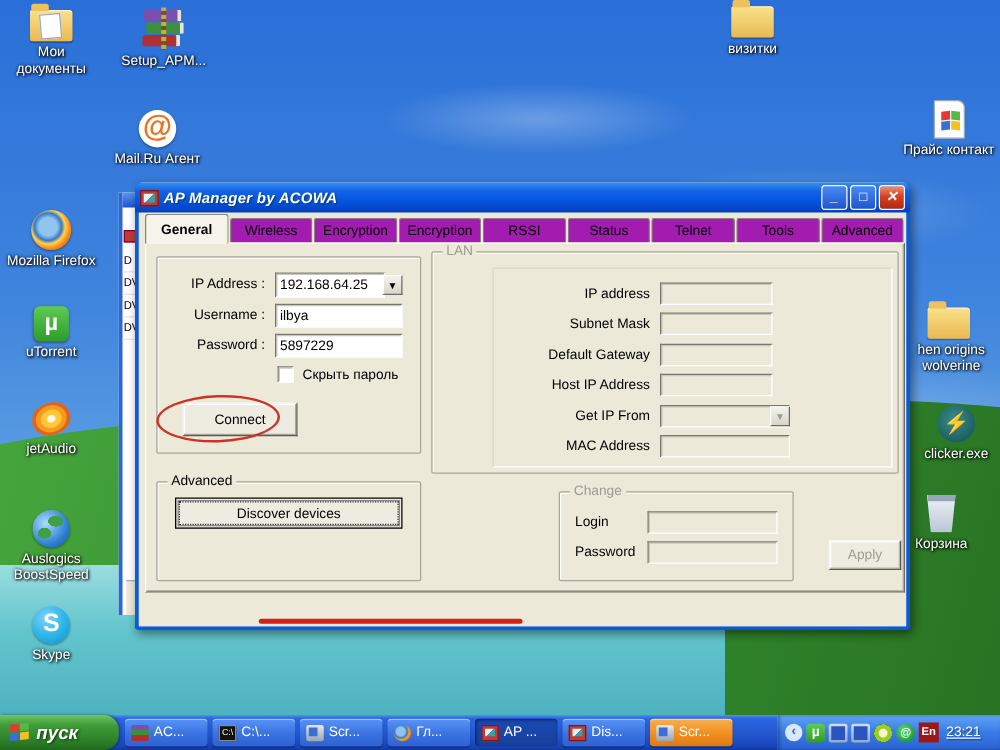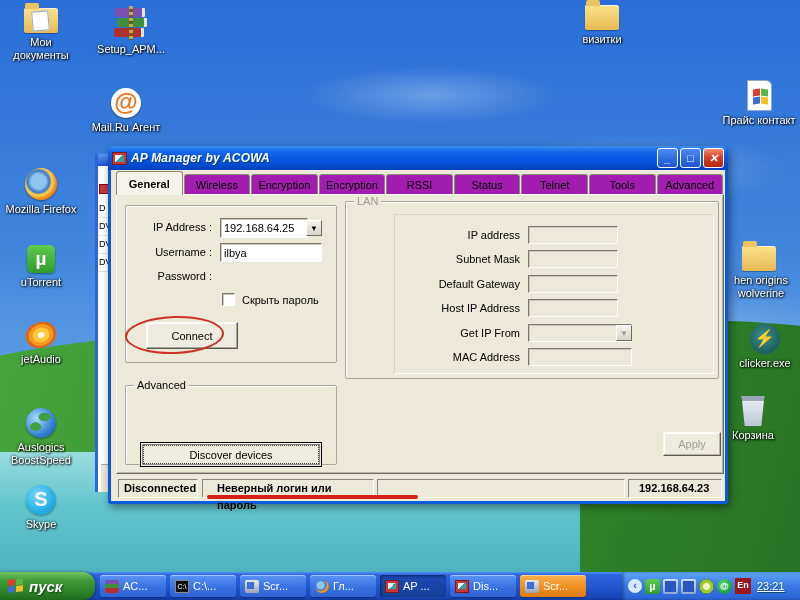--- a/index.html
+++ b/index.html
@@ -254,30 +254,31 @@
 
       <div class="group" style="left:8px; top:10px; width:212px; height:158px;">
         <span class="flabel r" style="left:6px; top:15px; width:80px;">IP Address :</span>
         <input class="tbox" style="left: 94px; top: 12px; width: 88px; height: 20px;" value="192.168.64.25">
         <span class="combo-arrow" style="left:180px; top:14px;">▼</span>
 
         <span class="flabel r" style="left:6px; top:40px; width:80px;">Username :</span>
         <input class="tbox" style="left: 94px; top: 37px; width: 102px; height: 19px;" value="ilbya">
 
         <span class="flabel r" style="left:6px; top:64px; width:80px;">Password :</span>
+        <input class="tbox" style="left: 94px; top: 61px; width: 102px; height: 19px;" value="5897229">
 
         <span class="checkbox" style="left:96px; top:87px;"></span>
         <span class="flabel" style="left:116px; top:88px;">Скрыть пароль</span>
 
         <button class="btn" style="left:20px; top:116px; width:92px; height:27px;">Connect</button>
       </div>
 
       <div class="group" style="left:8px; top:190px; width:212px; height:80px;">
         <span class="glabel">Advanced</span>
-        <button class="btn focusdef" style="left:14px; top:12px; width:182px; height:25px;margin-top:44px;">Discover devices</button>
+        <button class="btn focusdef" style="left:14px; top:12px; width:182px; height:25px;">Discover devices</button>
       </div>
 
       <div class="group" style="left:228px; top:6px; width:374px; height:178px;">
         <span class="glabel gray">LAN</span>
         <div class="lanpanel" style="left:48px; top:12px; width:320px; height:160px;"></div>
 
         <span class="flabel r gray" style="left:62px; top:27px; width:112px;">IP address</span>
         <div class="tbox dis" style="left:182px; top:24px; width:90px; height:18px;"></div>
 
         <span class="flabel r gray" style="left:62px; top:51px; width:112px;">Subnet Mask</span>
@@ -290,30 +291,31 @@
         <div class="tbox dis" style="left:182px; top:97px; width:90px; height:18px;"></div>
 
         <span class="flabel r gray" style="left:62px; top:125px; width:112px;">Get IP From</span>
         <div class="tbox dis" style="left:182px; top:122px; width:104px; height:18px;"></div>
         <span class="combo-arrow dis" style="left:270px; top:123px;">▼</span>
 
         <span class="flabel r gray" style="left:62px; top:149px; width:112px;">MAC Address</span>
         <div class="tbox dis" style="left:182px; top:146px; width:104px; height:18px;"></div>
       </div>
 
+      <div class="group" style="left:330px; top:198px; width:188px; height:72px;">
+        <span class="glabel gray">Change</span>
+        <span class="flabel gray" style="left:12px; top:18px;">Login</span>
+        <div class="tbox dis" style="left:70px; top:15px; width:104px; height:18px;"></div>
+        <span class="flabel gray" style="left:12px; top:42px;">Password</span>
+        <div class="tbox dis" style="left:70px; top:39px; width:104px; height:18px;"></div>
+      </div>
 
       <button class="btn dis" style="left:546px; top:237px; width:58px; height:24px;">Apply</button>
     </div>
 
-    <div class="statusbar">
-      <div class="spanel" style="left:2px; width:80px;">Disconnected</div>
-      <div class="spanel" style="left:86px; width:172px; padding-left:14px;">Неверный логин или пароль</div>
-      <div class="spanel" style="left:261px; width:248px;"></div>
-      <div class="spanel" style="left:512px; width:94px; padding-left:10px;">192.168.64.23</div>
-    </div>
   </div>
 
   <div class="ann-ellipse"></div>
   <div class="ann-line"></div>
 
   <div class="taskbar">
     <div class="startbtn">
       <span class="flag">
           <i></i>
           <i></i>

